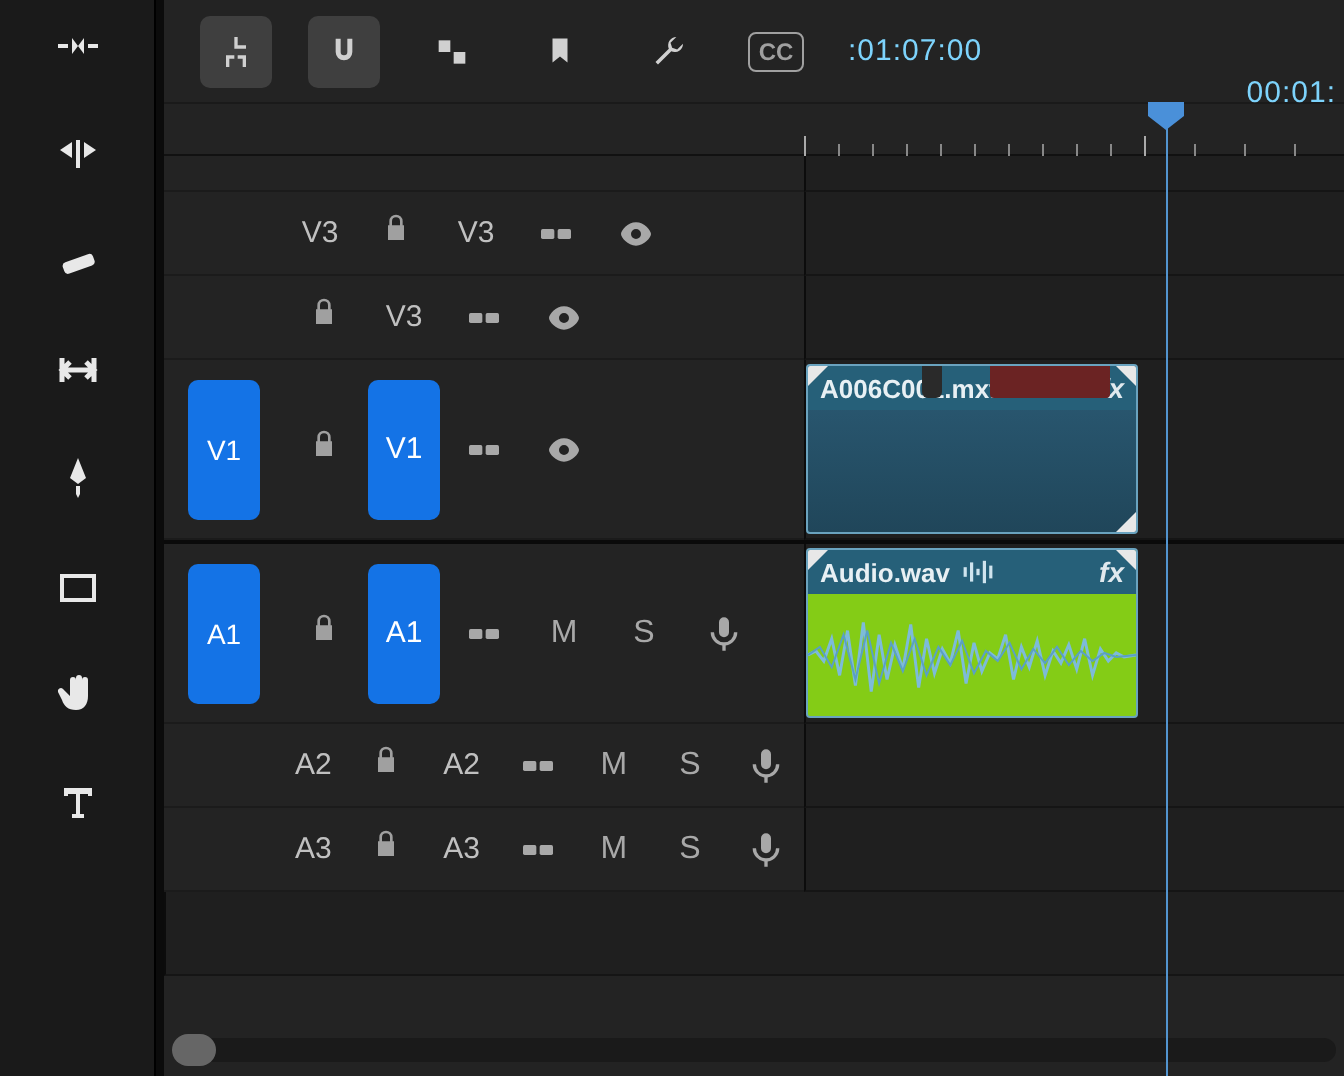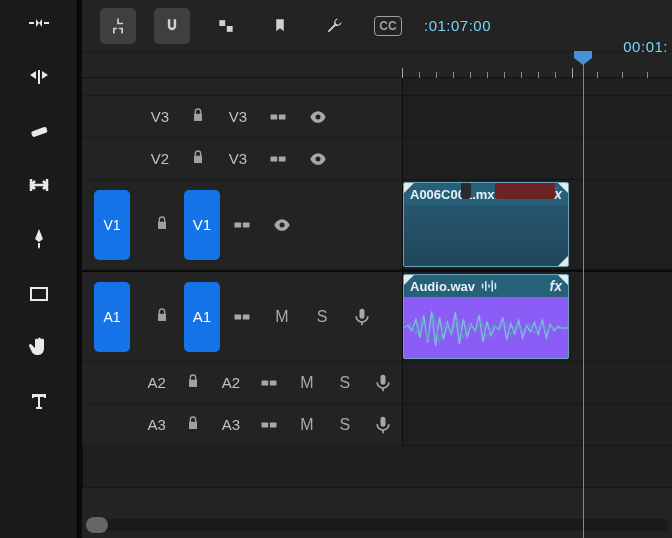--- a/index.html
+++ b/index.html
@@ -33,21 +33,21 @@
 .trglabel { width:36px; height:100%; display:flex; align-items:center; justify-content:center; font-size:15px; color:#c0c0c0; }
 .trglabel.patched { background:#1473e6; color:#fff; border-radius:5px; }
 .iconbtn { width:40px; display:flex; align-items:center; justify-content:center; cursor:pointer; color:#a8a8a8; }
 .iconbtn svg { width:20px; height:20px; }
 .mute, .solo { font-size:16px; color:#a8a8a8; cursor:pointer; width:40px; text-align:center; }
 .trbody { flex:1; position:relative; background:#1f1f1f; border-bottom:1px solid #151515; border-left:1px solid #0c0c0c; }
 .trbigrow .trhead, .trbigrow .trbody { height:90px; }
 .trsmallrow .trhead, .trsmallrow .trbody { height:42px; }
 .clip { position:absolute; top:2px; bottom:2px; border-radius:2px; overflow:hidden; }
 .clip-video { background:linear-gradient(#2b5b75,#20465a); border:1px solid #6aa3bf; }
-.clip-audio { background:#8b5cf6; border:1px solid #6aa3bf; }
+.clip-audio { background:#84cc16; border:1px solid #6aa3bf; }
 .clip-hdr { height:22px; background:#266079; display:flex; align-items:center; padding:0 6px; gap:6px; font-size:13px; color:#e8f0f4; font-weight:600; }
 .clip-fxlabel { font-style:italic; font-size:14px; margin-left:auto; color:#e0e9ee; }
 .clip-thumb { flex:1; background:linear-gradient(to bottom,#a8c8e8 0%,#a8c8e8 40%,#c8a888 40%,#9c7858 60%,#8a6848 100%); position:relative; }
 .car { position:absolute; right:8%; bottom:6px; width:60px; height:24px; background:#6b2323; border-radius:4px 8px 2px 2px; }
 .person { position:absolute; left:35%; bottom:6px; width:10px; height:22px; background:#2a2a2a; border-radius:3px; }
 .corner { position:absolute; width:0; height:0; }
 .corner.tl { top:0; left:0; border-top:10px solid #e8e8e8; border-right:10px solid transparent; }
 .corner.tr { top:0; right:0; border-top:10px solid #e8e8e8; border-left:10px solid transparent; }
 .corner.br { bottom:0; right:0; border-bottom:10px solid #e8e8e8; border-left:10px solid transparent; }
 .wave { position:relative; height:calc(100% - 22px); }
@@ -193,21 +193,20 @@
               </svg>
             </div>
         </div>
         <div class="trbody"></div>
       </div>
 
       <div class="trackrow trsmallrow">
         <div class="trhead">
           <div class="srcpatch"></div>
             <div class="gap10"></div>
-          <div class="trglabel">V2</div>
           <div class="lock"><svg width="16" height="16" viewBox="0 0 24 24" fill="#a0a0a0">
                 <path d="M7 10V7a5 5 0 0110 0v3h1v11H6V10h1zm2 0h6V7a3 3 0 00-6 0v3z"></path>
               </svg></div>
           <div class="trgbox">
               <div class="trglabel">V3</div>
             </div>
           <div class="iconbtn">
               <svg viewBox="0 0 24 24" fill="currentColor">
                 <rect x="3" y="9" width="8" height="6" rx="1"></rect>
                 <rect x="13" y="9" width="8" height="6" rx="1"></rect>

